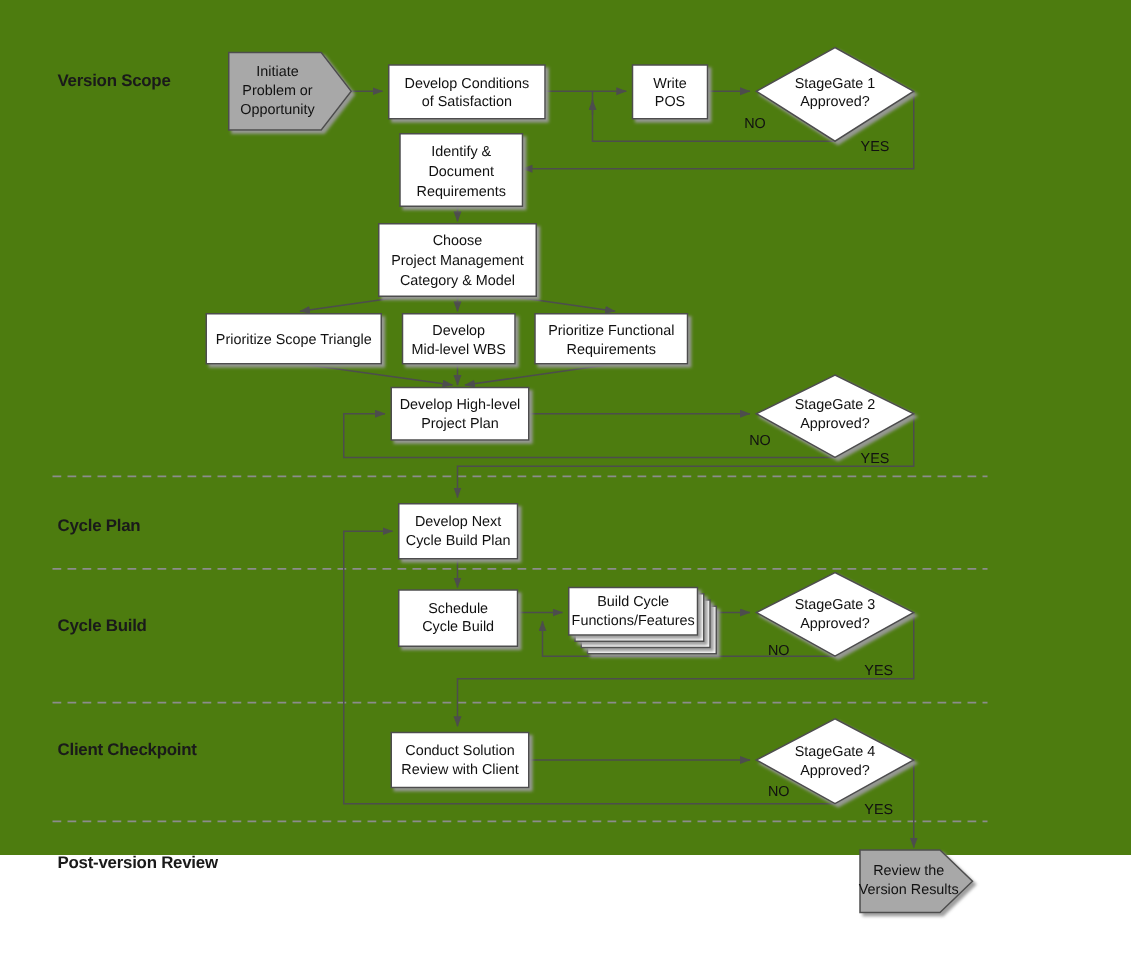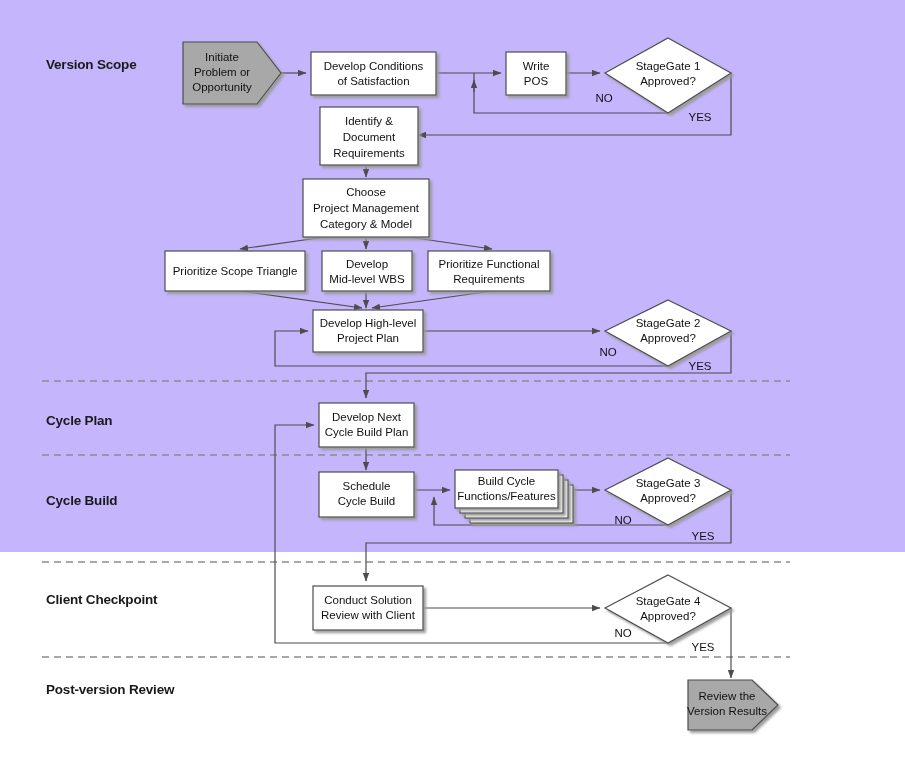--- a/index.html
+++ b/index.html
@@ -1,18 +1,18 @@
 <!DOCTYPE html>
 <html><head>
 <meta charset="utf-8">
 <style>
   html,body{margin:0;padding:0;background:#ffffff;}
   body{width:905px;height:768px;overflow:hidden;
        font-family:"Liberation Sans","DejaVu Sans",sans-serif;}
-  #stage{position:relative;width:905px;height:552px;background:#c4b5fd;}
+  #stage{position:relative;width:905px;height:684px;background:#4d7c0f;}
   svg{display:block;}
   .lane-label{font-weight:bold;font-size:13.5px;fill:#1a1a1a;
               font-family:"Liberation Sans","DejaVu Sans",sans-serif;
               letter-spacing:-0.2px;}
   .node-text{font-size:11.5px;fill:#111;
              font-family:"Liberation Sans","DejaVu Sans",sans-serif;}
   .edge-label{font-size:11.5px;fill:#111;
               font-family:"Liberation Sans","DejaVu Sans",sans-serif;}
   .box{fill:#ffffff;stroke:#4d4d4d;stroke-width:1.2;}
   .box-stack{fill:#ffffff;stroke:#4d4d4d;stroke-width:1.2;}

